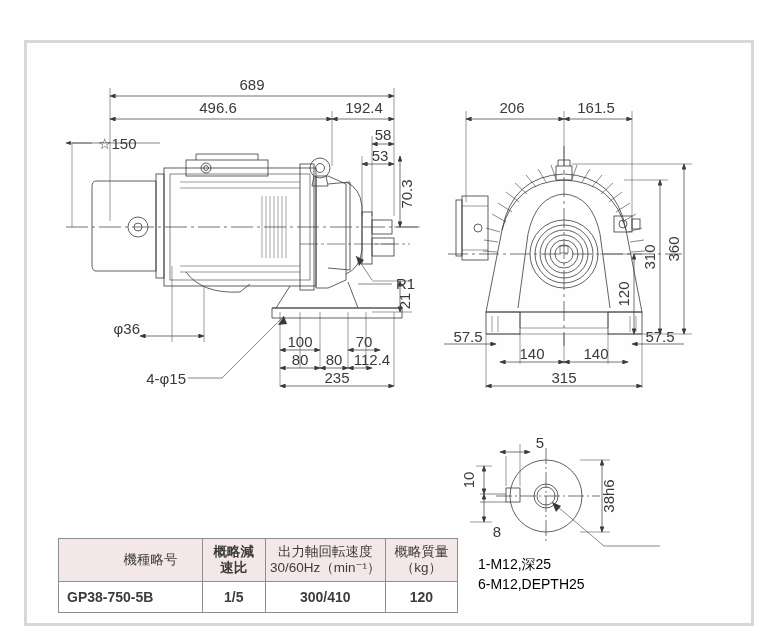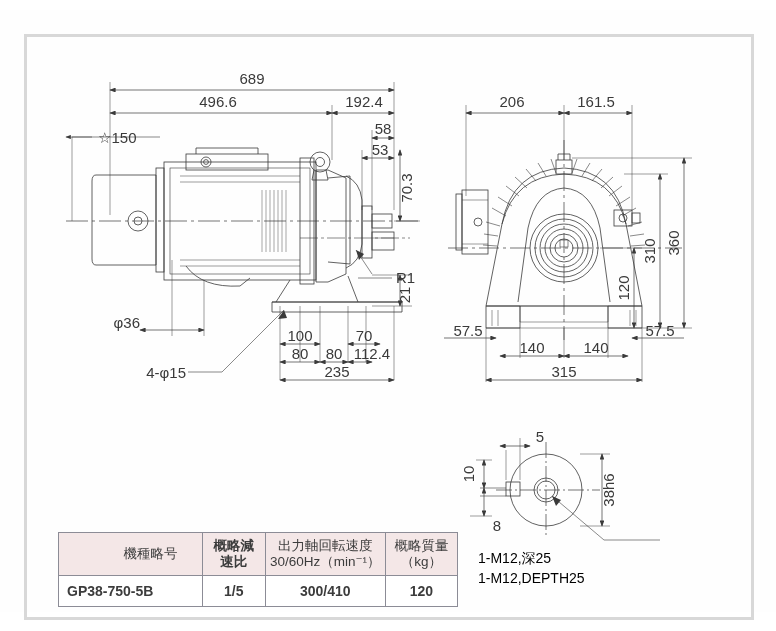--- a/index.html
+++ b/index.html
@@ -1,18 +1,18 @@
 <!DOCTYPE html>
 <html><head>
 <meta charset="utf-8">
 <style>
   html,body{margin:0;padding:0;background:#ffffff;}
   body{width:776px;height:631px;position:relative;overflow:hidden;
        font-family:"Liberation Sans","DejaVu Sans",sans-serif;color:#2b2b2b;}
-  #sheet{position:absolute;left:0;top:10px;width:776px;height:602px;background:#fefefe;}
+  #sheet{position:absolute;left:0;top:16px;width:776px;height:602px;background:#fefefe;}
   #frame{position:absolute;left:24px;top:24px;width:724px;height:580px;
          border:3px solid #d8d8d8;background:transparent;}
   svg{position:absolute;left:0;top:0;width:776px;height:631px;overflow:visible;}
   .dimtxt{font-size:15px;fill:#3a3a3a;font-family:"Liberation Sans",sans-serif;}
   .tbl{position:absolute;border-collapse:collapse;font-size:13px;color:#3c3c3c;}
   .tbl td{border:1px solid #8c8c96;text-align:center;padding:2px 4px;
           font-family:"Liberation Sans","DejaVu Sans",sans-serif;line-height:1.15;}
   .tbl .hd{background:#f4e7e7;font-size:13.5px;}
   .tbl .val{background:#ffffff;font-size:14px;font-weight:bold;}
   .note{position:absolute;font-size:14px;color:#000000;white-space:nowrap;
@@ -308,21 +308,21 @@
     </g>
     <g>
       <text class="dimtxt" x="540" y="432" text-anchor="middle">5</text>
       <text class="dimtxt" x="474" y="464" text-anchor="middle" transform="rotate(-90 474 464)">10</text>
       <text class="dimtxt" x="497" y="521" text-anchor="middle">8</text>
       <text class="dimtxt" x="614" y="480" text-anchor="middle" transform="rotate(-90 614 480)">38h6</text>
     </g>
   </svg>
 
   <div class="note" style="left:478px;top:540px;">1-M12,深25</div>
-  <div class="note" style="left:478px;top:560px;">1-M12,DEPTH25</div>
+  <div class="note" style="left:478px;top:560px;">6-M12,DEPTH25</div>
 
   <table class="tbl" style="left:58px;top:522px;width:400px;">
     <tbody>
         <tr>
       <td class="hd" style="width:128px;height:38px;padding-left:44px;">
         <div>機種略号</div>
       </td>
       <td class="hd" style="width:68px;font-weight:bold;">
         <div>概略減速比</div>
       </td>

